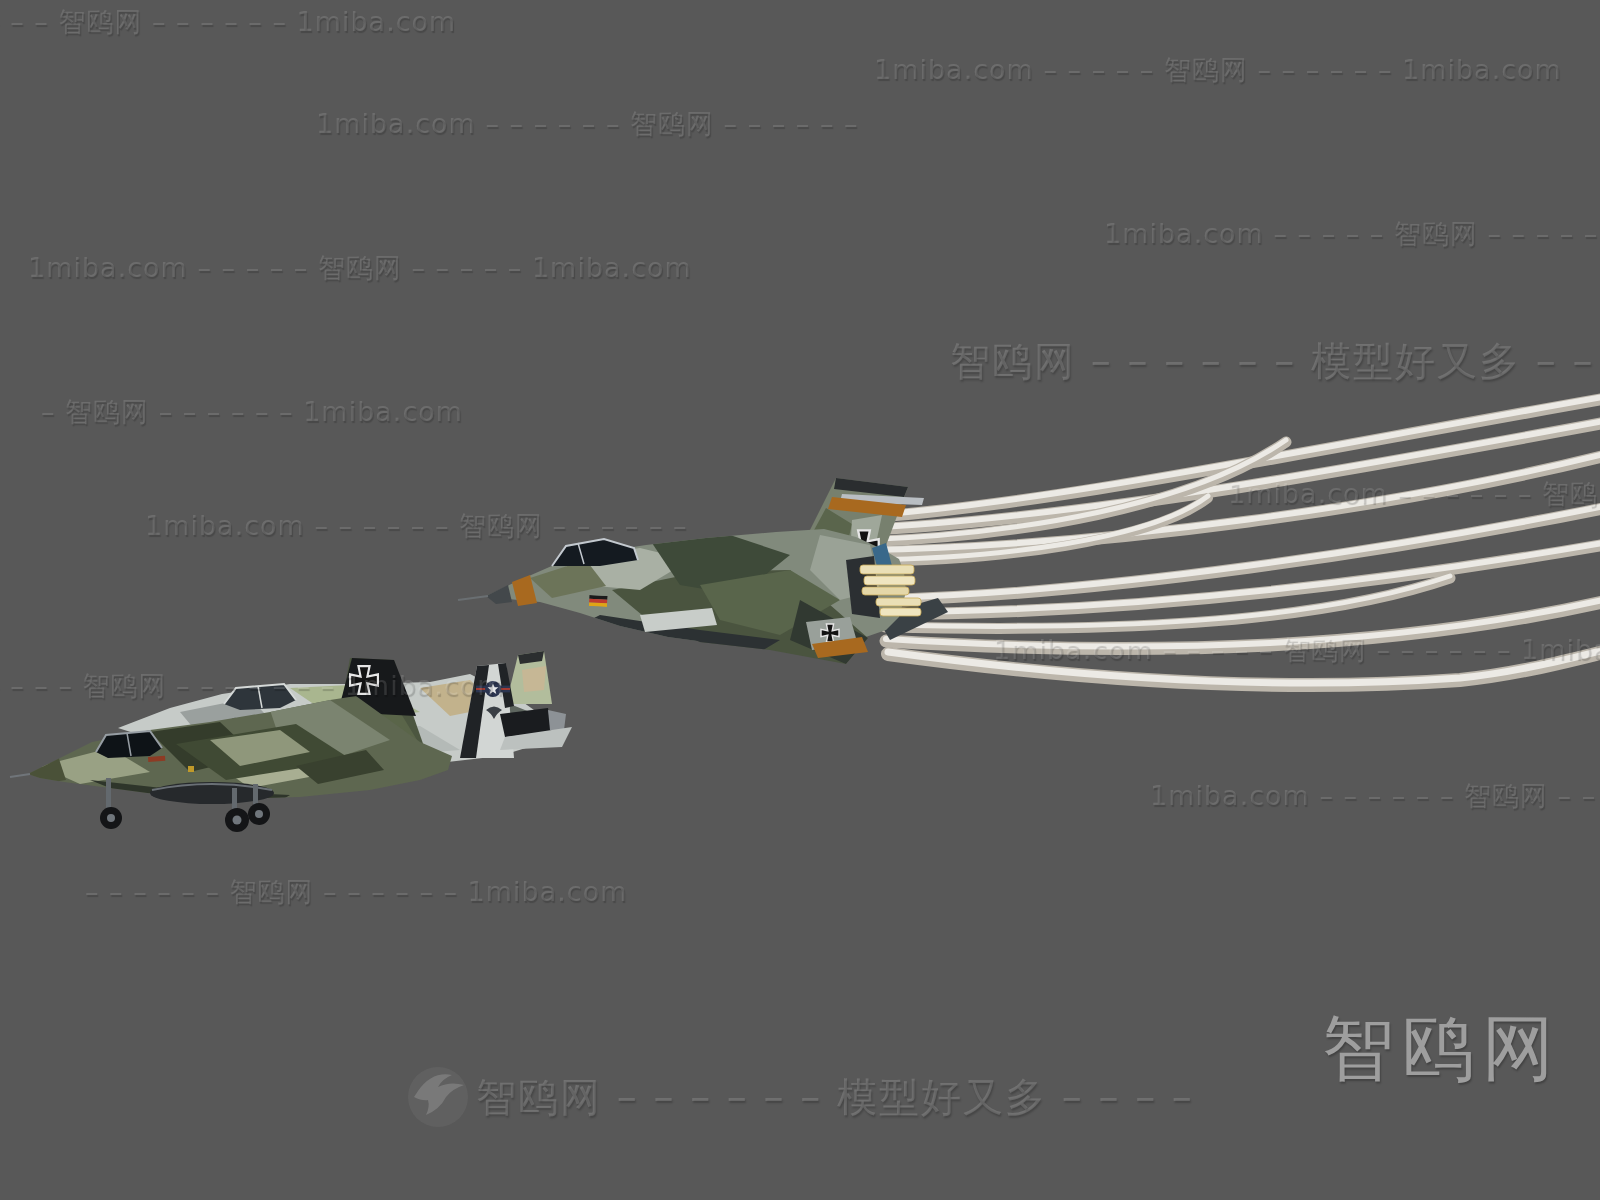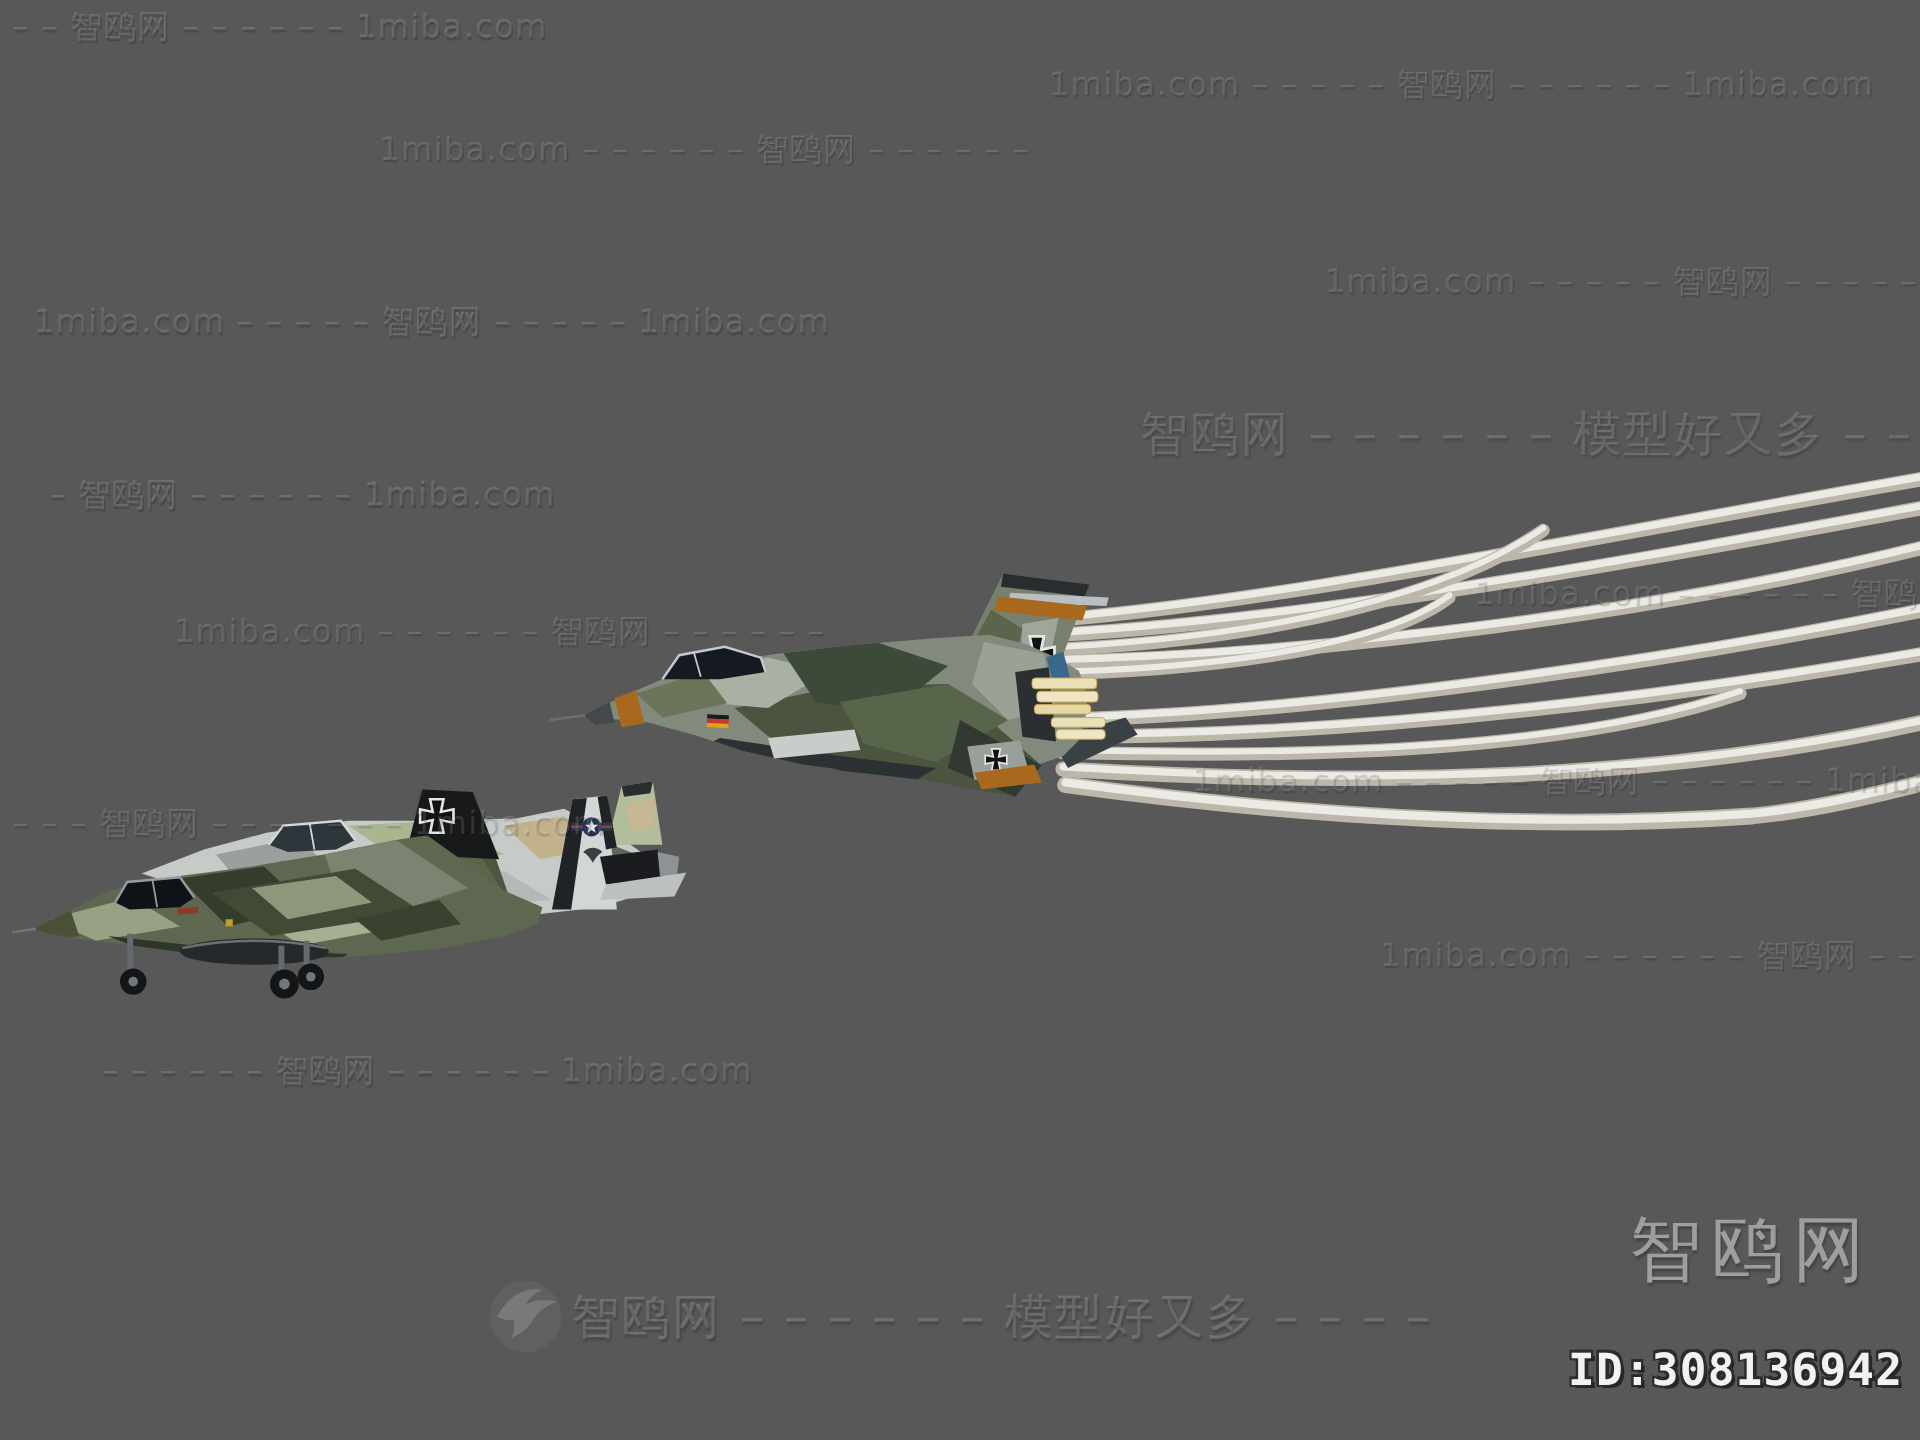--- a/index.html
+++ b/index.html
@@ -21,21 +21,21 @@
     color:rgba(255,255,255,0.16);
     text-shadow:1px 2px 2px rgba(0,0,0,0.22);
   }
   #bottom-brand{
     position:absolute;left:406px;top:1062px;height:70px;
     display:flex;align-items:center;pointer-events:none;
   }
   #bird-wrap{position:relative;width:64px;height:64px;margin-right:6px;}
   #logo{
     position:absolute;right:38px;top:1012px;
-    color:#9e9e9e;font-size:60px;letter-spacing:8px;line-height:1;
+    color:#9e9e9e;font-size:72px;letter-spacing:8px;line-height:1;
     text-shadow:1px 2px 2px rgba(0,0,0,0.25);
   }
   #model-id{
     position:absolute;right:14px;top:1120px;
     font-family:"DejaVu Sans Mono","Liberation Mono",monospace;
     font-size:37px;font-weight:bold;color:#f2f2f2;letter-spacing:1px;
     text-shadow:
       -2px -2px 0 #2c2c2c, 2px -2px 0 #2c2c2c,
       -2px 2px 0 #2c2c2c, 3px 3px 0 #262626;
   }
@@ -266,15 +266,14 @@
     <div id="bird-wrap">
       <svg width="64" height="64" viewBox="0 0 64 64">
         <circle cx="32" cy="32" r="30" fill="rgba(255,255,255,0.05)"></circle>
         <path d="M12,26 Q26,6 46,10 Q36,14 32,22 Q44,16 58,20 Q46,24 40,32 Q34,44 20,50 Q24,42 22,35 Q16,36 8,32 Z" fill="rgba(255,255,255,0.16)"></path>
       </svg>
     </div>
     <div class="wm wm-big" style="position:static">智鸥网 – – – – – – 模型好又多 – – – –</div>
   </div>
 
   <div id="logo">智鸥网</div>
-  <div id="model-id">ID:308136942</div>
 
 </div>
 
 </body></html>

